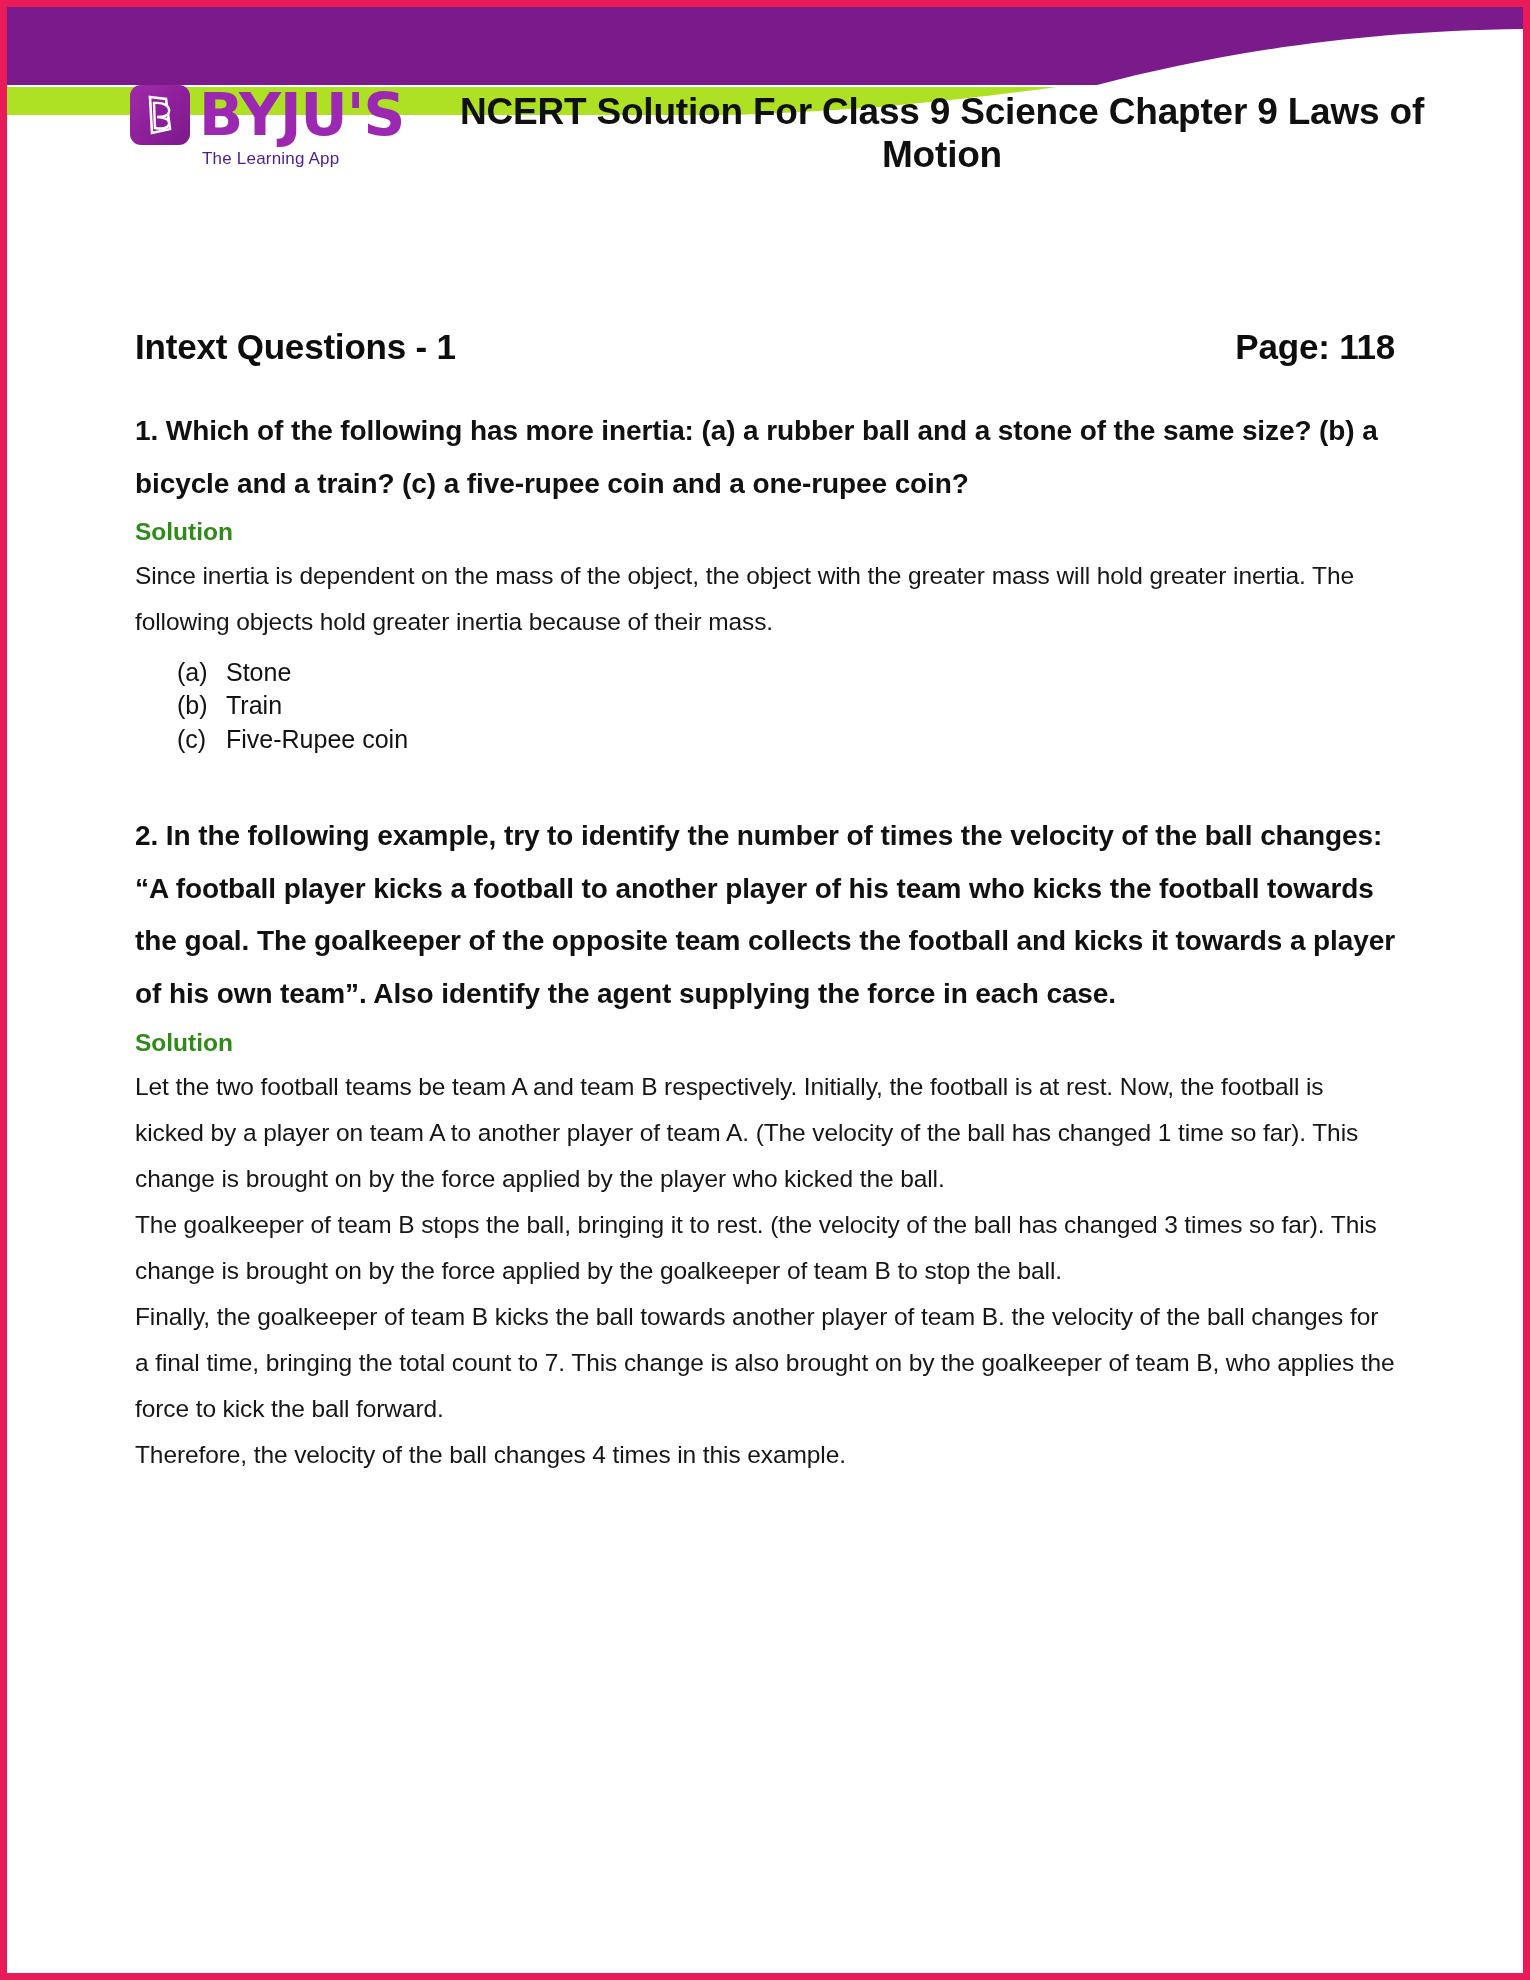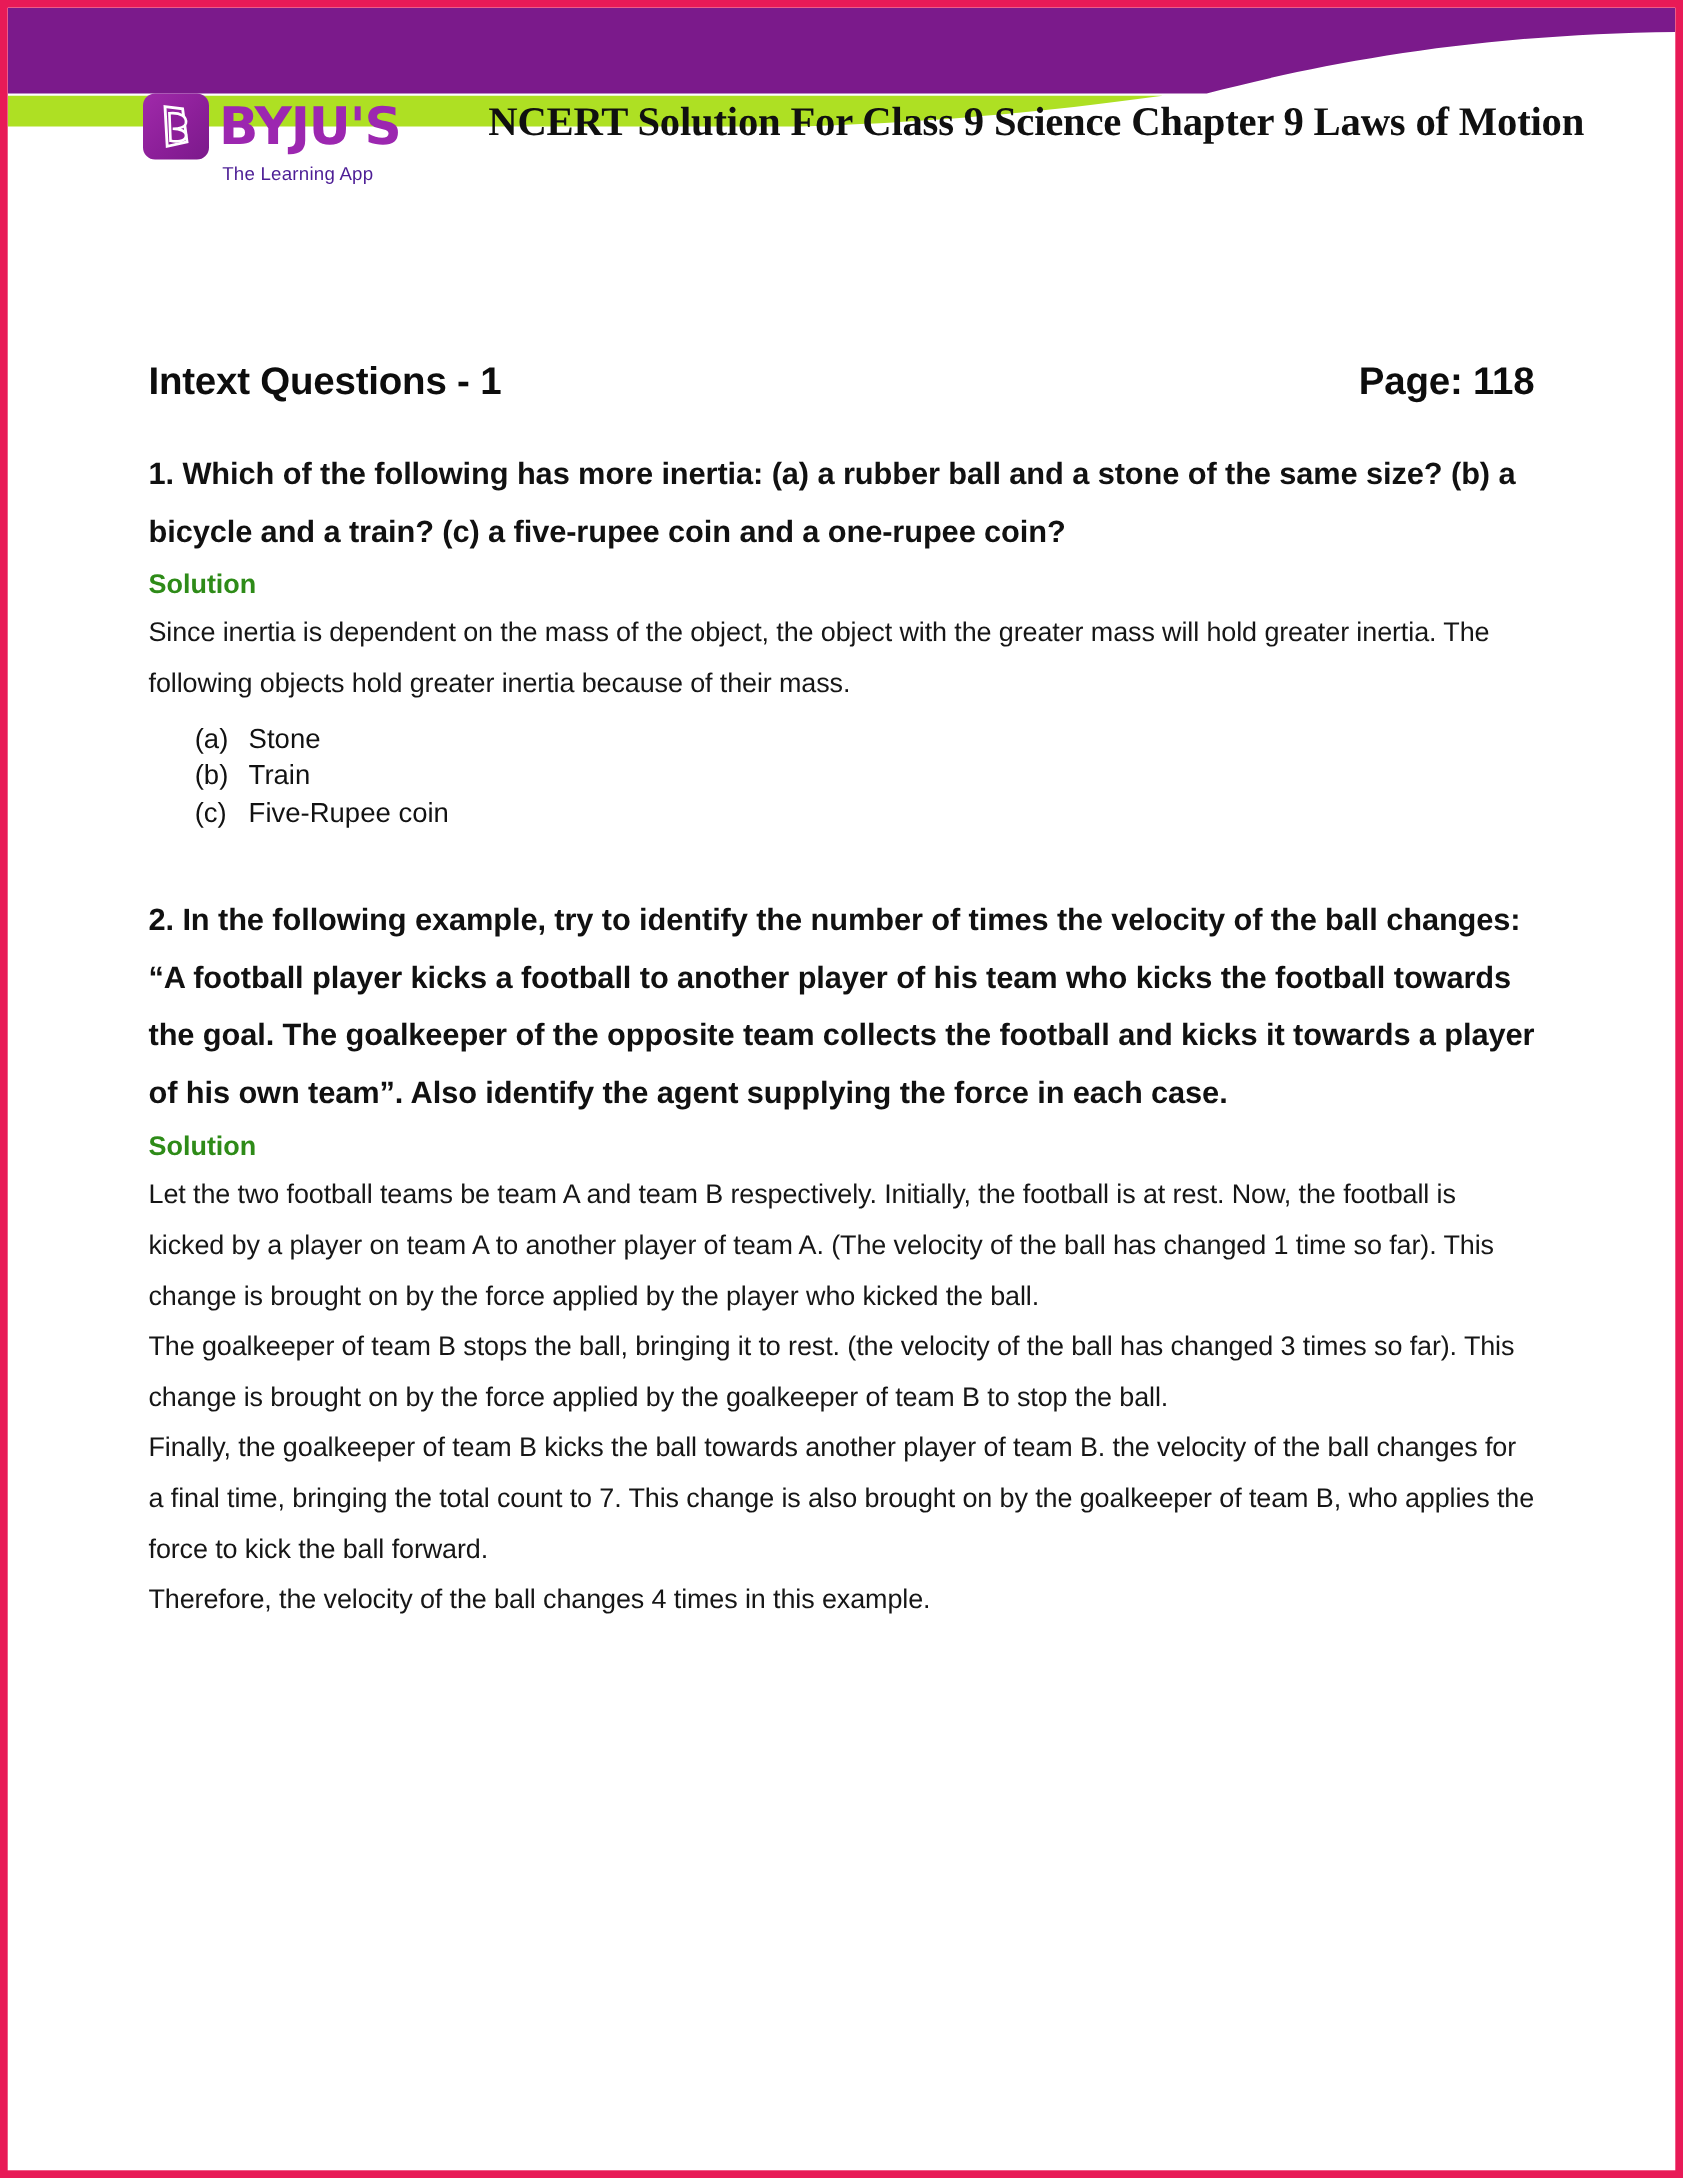--- a/index.html
+++ b/index.html
@@ -59,41 +59,41 @@
     height: 60px;
     border-radius: 11px;
     background: linear-gradient(135deg, #a02aaa 0%, #8c1f99 55%, #7b1a8b 100%);
     position: relative;
     flex: 0 0 auto;
   }
   .logo-mark svg { position: absolute; top: 0; left: 0; }
   .logo-word {
     font-family: "DejaVu Sans", sans-serif;
     font-weight: bold;
-    font-size: 47px;
+    font-size: 58px;
     letter-spacing: -1px;
     color: #9c27b0;
     line-height: 1;
     text-align: center;
   }
   .logo-tag {
     margin-top: 4px;
     margin-left: 72px;
     font-family: "Liberation Sans", sans-serif;
     font-size: 17px;
     color: #4c1d95;
     letter-spacing: 0.2px;
   }
   .doc-title {
     position: absolute;
     left: 430px;
     top: 26px;
     width: 1010px;
     text-align: center;
-    font-family: Liberation Serif, serif;
+    font-family: Liberation Sans, sans-serif;
     font-weight: bold;
     font-size: 37px;
     line-height: 1.16;
     color: #101010;
     letter-spacing: -0.2px;
   }
 
   
   .content {
     position: absolute;

